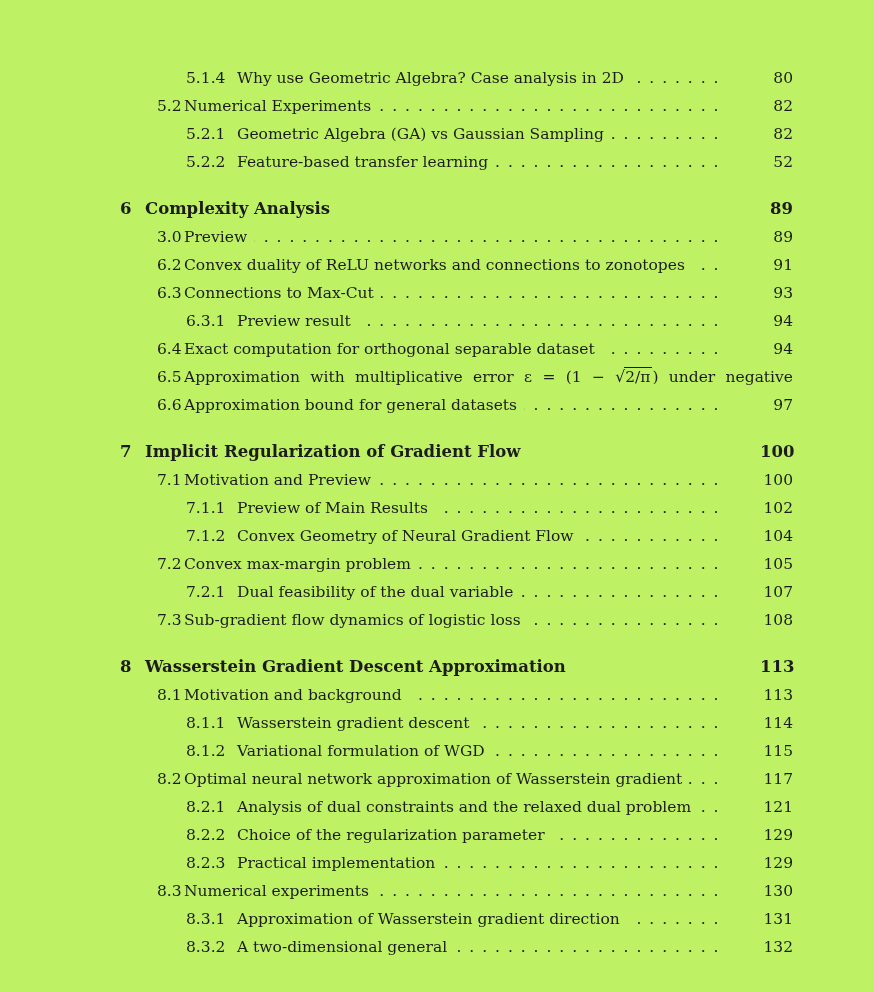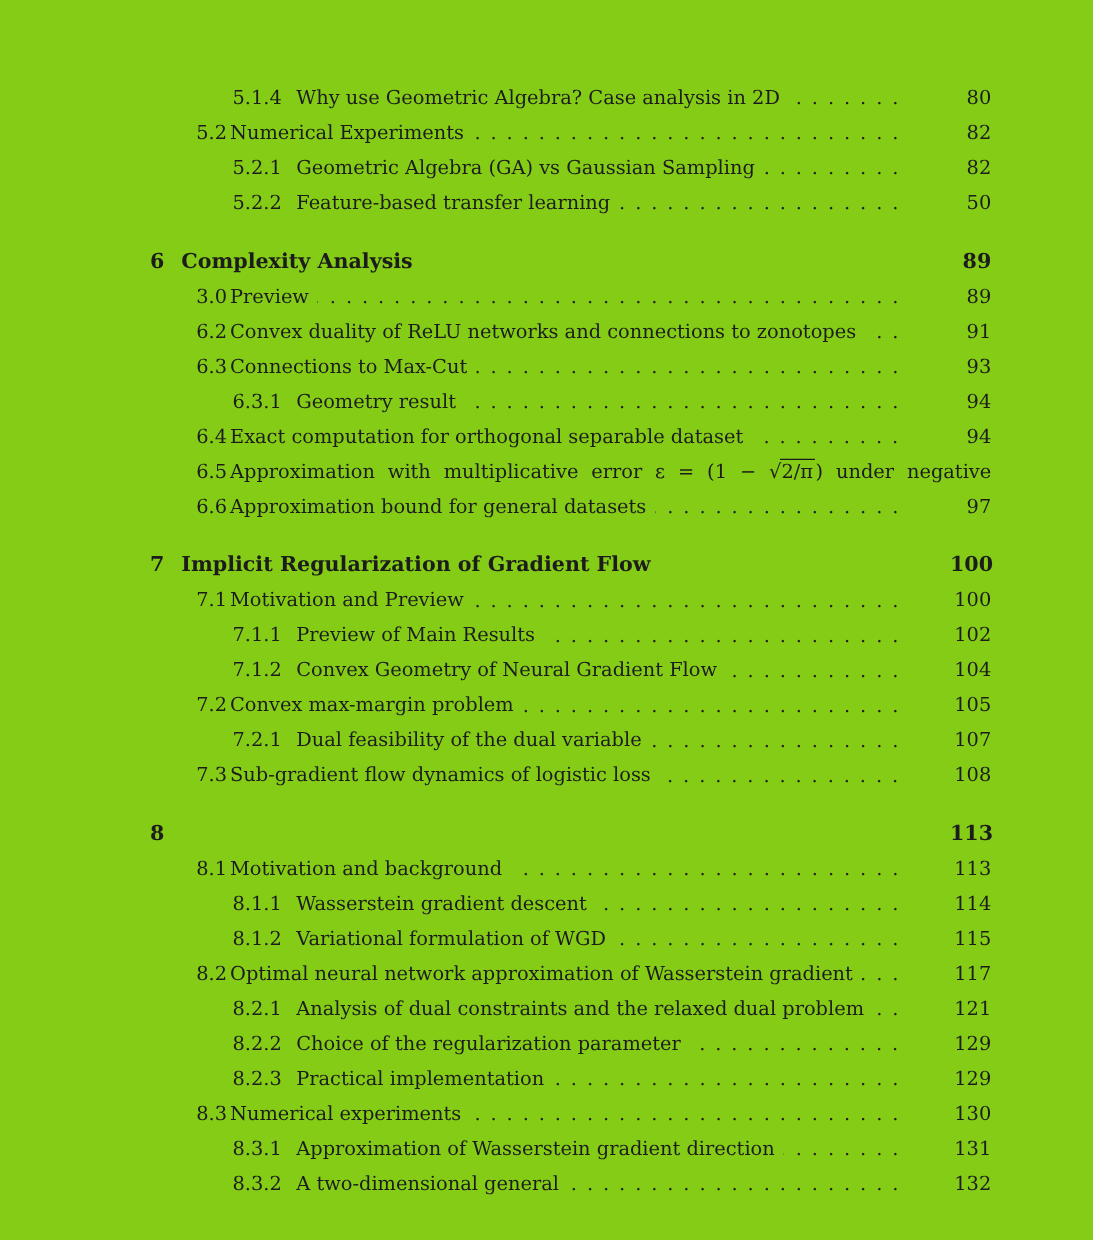--- a/index.html
+++ b/index.html
@@ -5,21 +5,21 @@
   html, body {
     margin: 0;
     padding: 0;
     background: #ffffff;
   }
   .page {
     position: relative;
     width: 874px;
     height: 992px;
     box-sizing: border-box;
-    background: #84cc16;
+    background: #bef264;
     padding: 64px 81px 0 120px;
     overflow: hidden;
     font-family: "DejaVu Serif", serif;
     font-size: 15.5px;
     color: #1c1c1c;
   }
   .toc { width: 100%; }
   .toc-row {
     display: flex;
     align-items: baseline;
@@ -102,21 +102,21 @@
       <div class="toc-row subsection">
         <span class="num">5.2.1</span>
         <span class="title">Geometric Algebra (GA) vs Gaussian Sampling</span>
         <span class="leader"></span>
         <span class="pagenum">82</span>
       </div>
       <div class="toc-row subsection">
         <span class="num">5.2.2</span>
         <span class="title">Feature-based transfer learning</span>
         <span class="leader"></span>
-        <span class="pagenum">50</span>
+        <span class="pagenum">52</span>
       </div>
       <div class="toc-row chapter">
         <span class="num">6</span>
         <span class="title">Complexity Analysis</span>
         <span class="leader"></span>
         <span class="pagenum">89</span>
       </div>
       <div class="toc-row section">
         <span class="num">3.0</span>
         <span class="title">Preview</span>
@@ -130,21 +130,21 @@
         <span class="pagenum">91</span>
       </div>
       <div class="toc-row section">
         <span class="num">6.3</span>
         <span class="title">Connections to Max-Cut</span>
         <span class="leader"></span>
         <span class="pagenum">93</span>
       </div>
       <div class="toc-row subsection">
         <span class="num">6.3.1</span>
-        <span class="title">Geometry result</span>
+        <span class="title">Preview result</span>
         <span class="leader"></span>
         <span class="pagenum">94</span>
       </div>
       <div class="toc-row section">
         <span class="num">6.4</span>
         <span class="title">Exact computation for orthogonal separable dataset</span>
         <span class="leader"></span>
         <span class="pagenum">94</span>
       </div>
       <div class="toc-row section justify">
@@ -194,20 +194,21 @@
         <span class="pagenum">107</span>
       </div>
       <div class="toc-row section">
         <span class="num">7.3</span>
         <span class="title">Sub-gradient flow dynamics of logistic loss</span>
         <span class="leader"></span>
         <span class="pagenum">108</span>
       </div>
       <div class="toc-row chapter">
         <span class="num">8</span>
+        <span class="title">Wasserstein Gradient Descent Approximation</span>
         <span class="leader"></span>
         <span class="pagenum">113</span>
       </div>
       <div class="toc-row section">
         <span class="num">8.1</span>
         <span class="title">Motivation and background</span>
         <span class="leader"></span>
         <span class="pagenum">113</span>
       </div>
       <div class="toc-row subsection">

